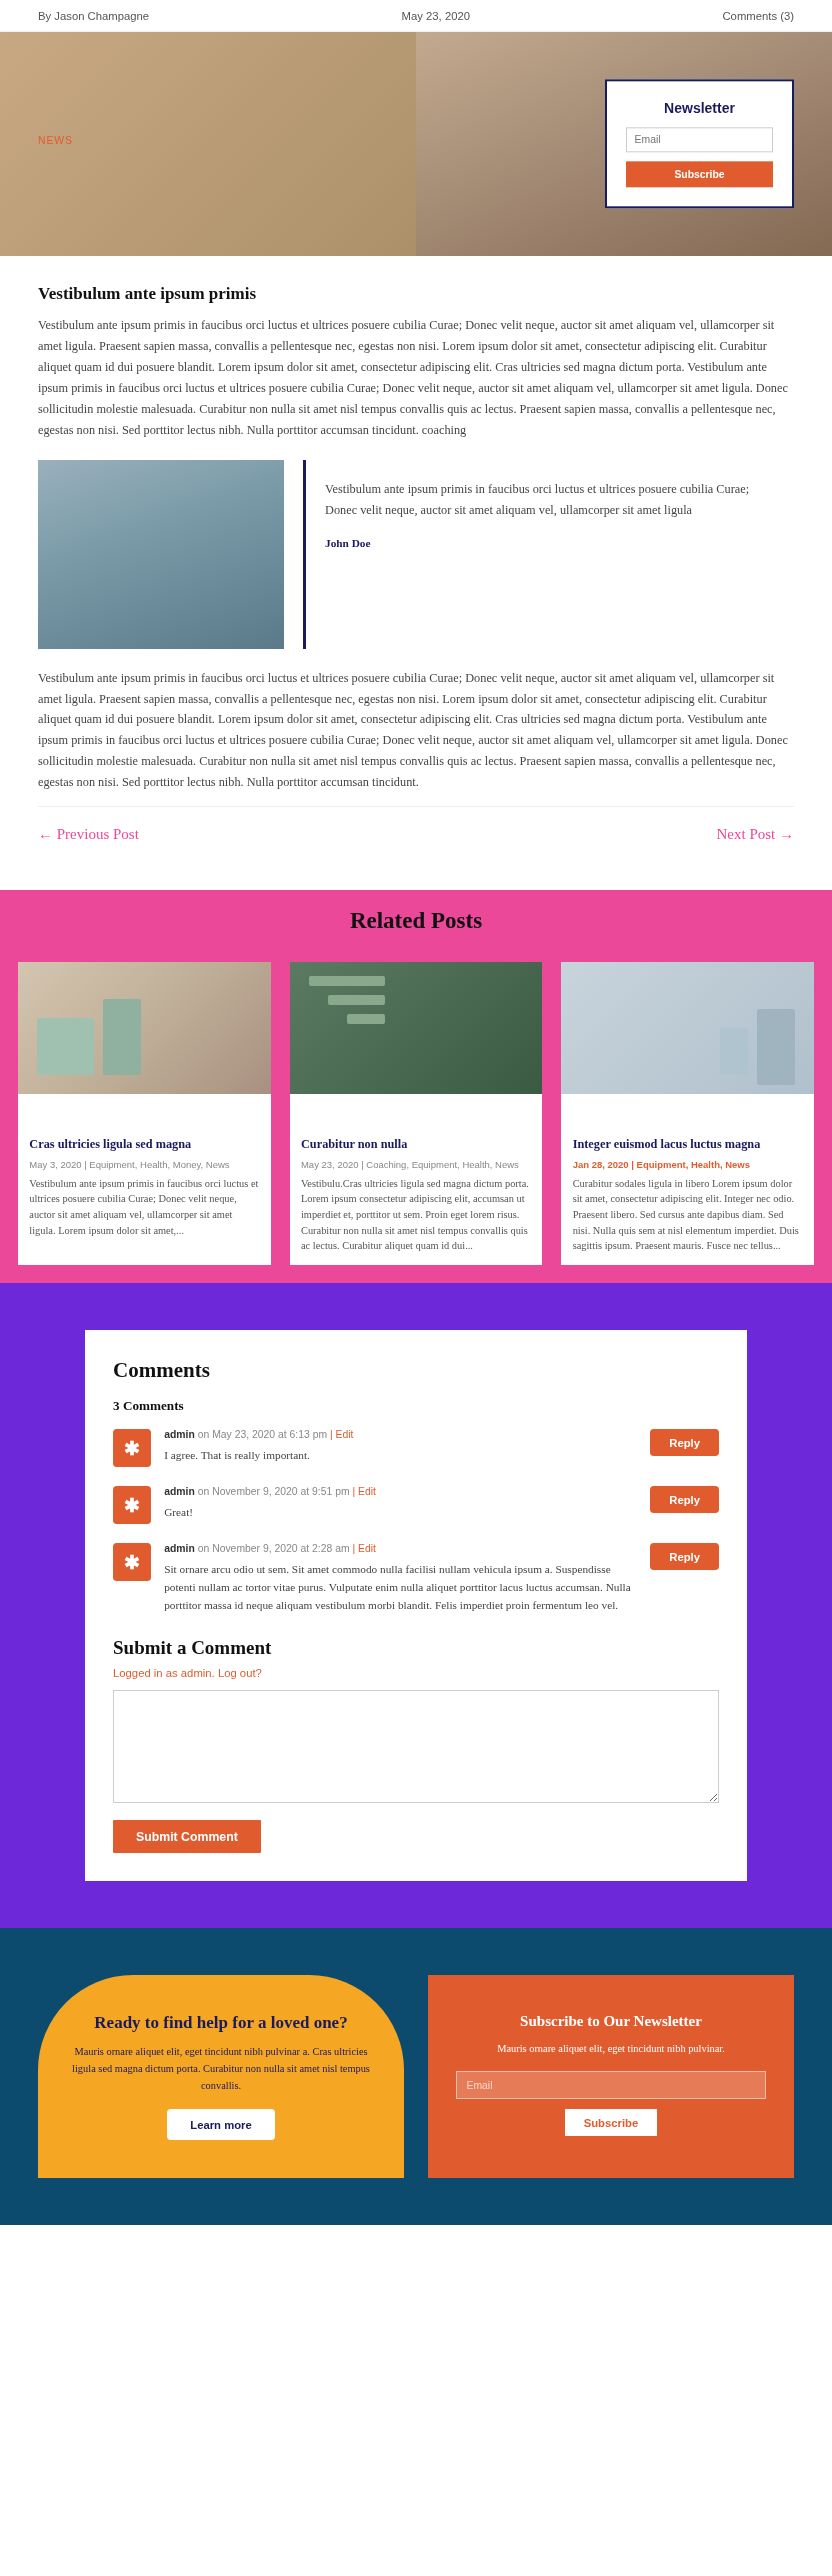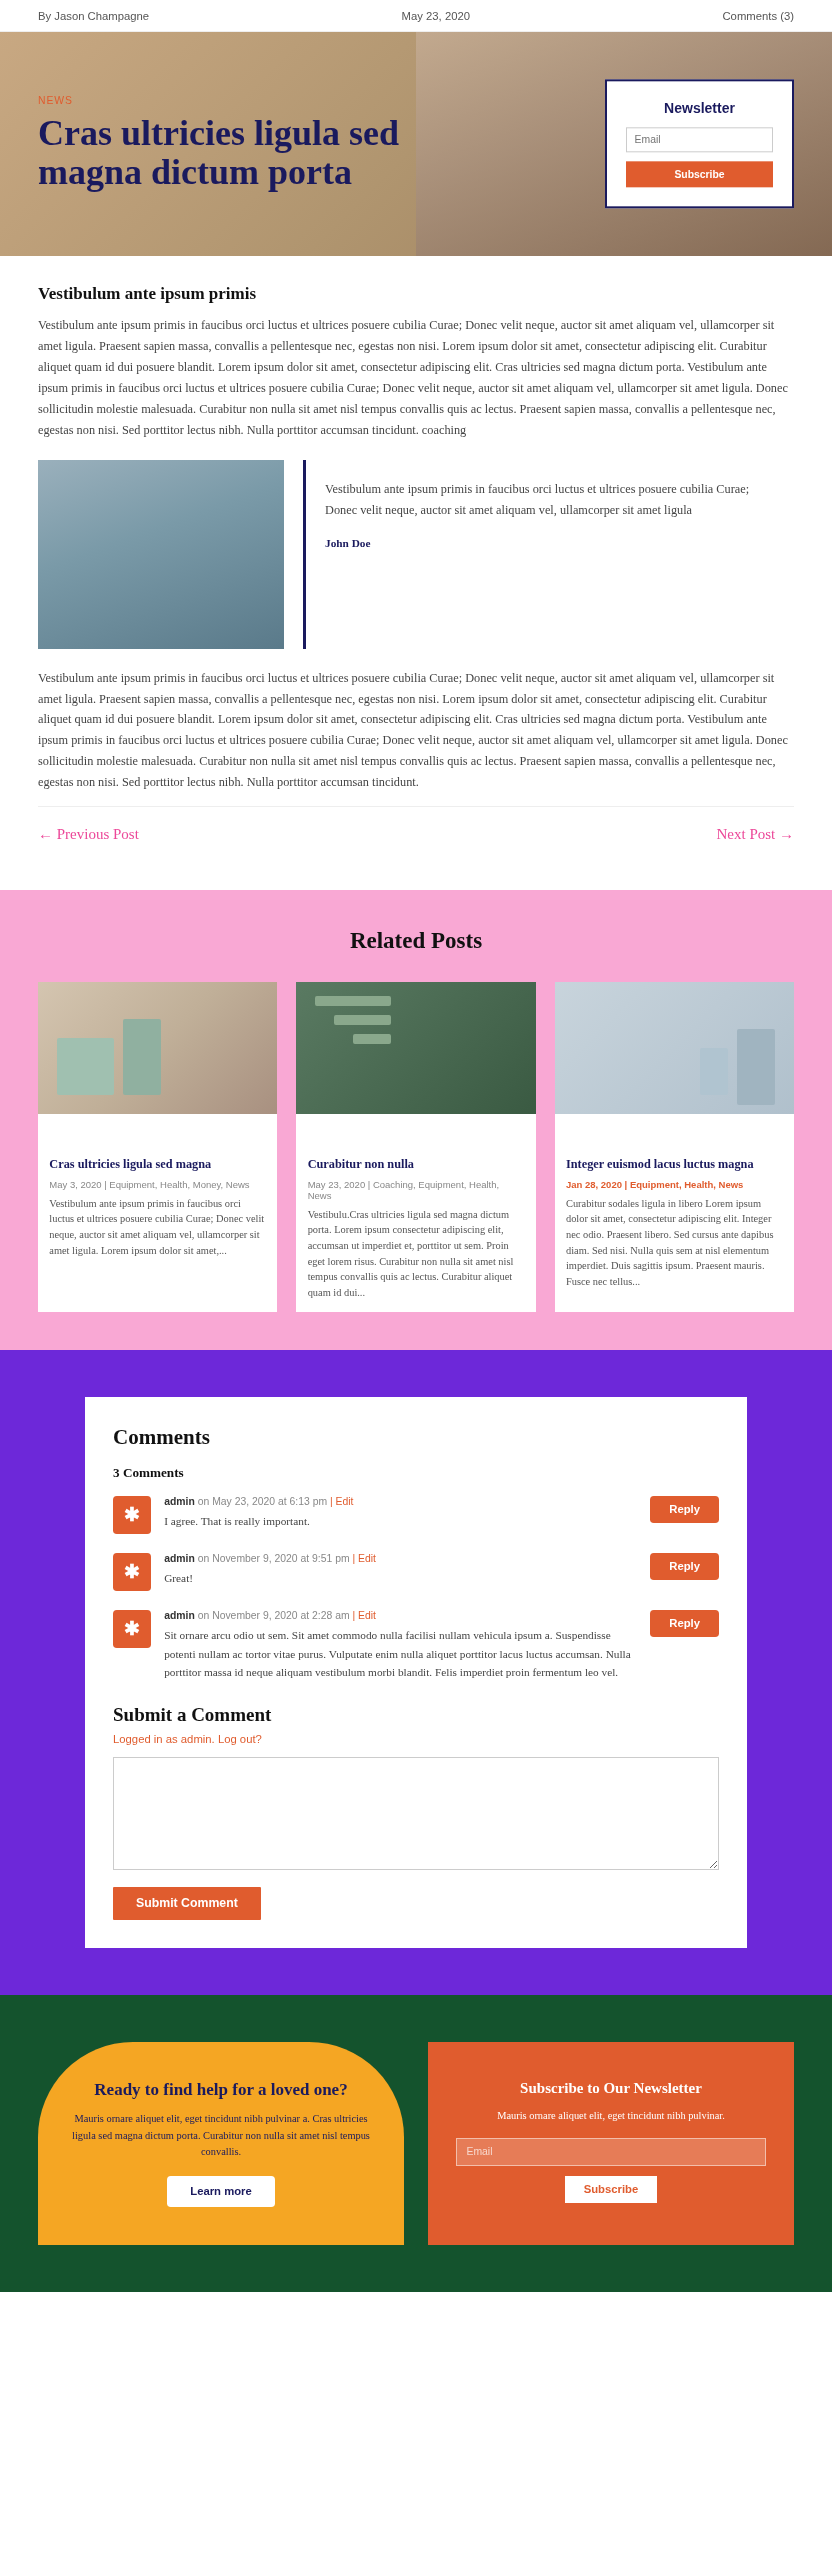--- a/index.html
+++ b/index.html
@@ -92,21 +92,21 @@
       display: flex; justify-content: space-between; padding: 19px 0;
       border-top: 0.9px solid #eee; margin-top: 9.5px;
     }
     .post-nav a {
       color: #ec4899; text-decoration: none; font-size: 15px;
       font-family: Liberation Serif, serif;
     }
 
     
     .related-section {
-      background: #f9a8d4; padding: 38px;
+      background: #ec4899; padding: 18px;
     }
     .related-section h2 {
       text-align: center; font-size: 23px; font-weight: bold;
       color: #111; margin-bottom: 28px;
     }
     .related-grid {
       display: grid; grid-template-columns: repeat(3, 1fr); gap: 19px;
     }
     .related-card { background: #fff; }
     .related-card-img {
@@ -195,21 +195,21 @@
       margin-bottom: 13.2px; outline: none;
     }
     .submit-btn {
       background: #e05c2e; color: #fff; border: none; padding: 9.5px 23px;
       font-size: 12.3px; cursor: pointer; border-radius: 1px;
       font-family: Arial, sans-serif; font-weight: bold;
     }
 
     
     .footer-cta {
-      background: #14532d; padding: 47px 38px;
+      background: #0c4a6e; padding: 47px 38px;
       display: grid; grid-template-columns: 1fr 1fr; gap: 24px;
     }
     .cta-card-yellow {
       background: #f5a623; border-radius: 95px 95px 0 0;
       padding: 38px 28px; text-align: center; color: #fff;
     }
     .cta-card-yellow h3 {
       font-size: 17px; font-weight: bold; margin-bottom: 11.3px; color: #1a1a5e;
     }
     .cta-card-yellow p {
@@ -250,21 +250,20 @@
   <span>By Jason Champagne</span>
   <span>May 23, 2020</span>
   <span>Comments (3)</span>
 </div>
 
 <div class="hero">
 
   <div style="position:absolute;right:0;top:0;width:50%;height:100%;background:linear-gradient(160deg,#c8b09a 0%,#a89080 40%,#7a6050 100%);opacity:0.7;"></div>
   <div class="hero-content">
     <div class="hero-category">News</div>
-    <h1 class="hero-title">Cras ultricies ligula sed magna dictum porta</h1>
   </div>
 
   <div class="newsletter-box">
     <h3>Newsletter</h3>
     <input class="newsletter-input" type="email" placeholder="Email" style="">
     <button class="newsletter-btn">Subscribe</button>
   </div>
 </div>
 
 <div class="article-section">

